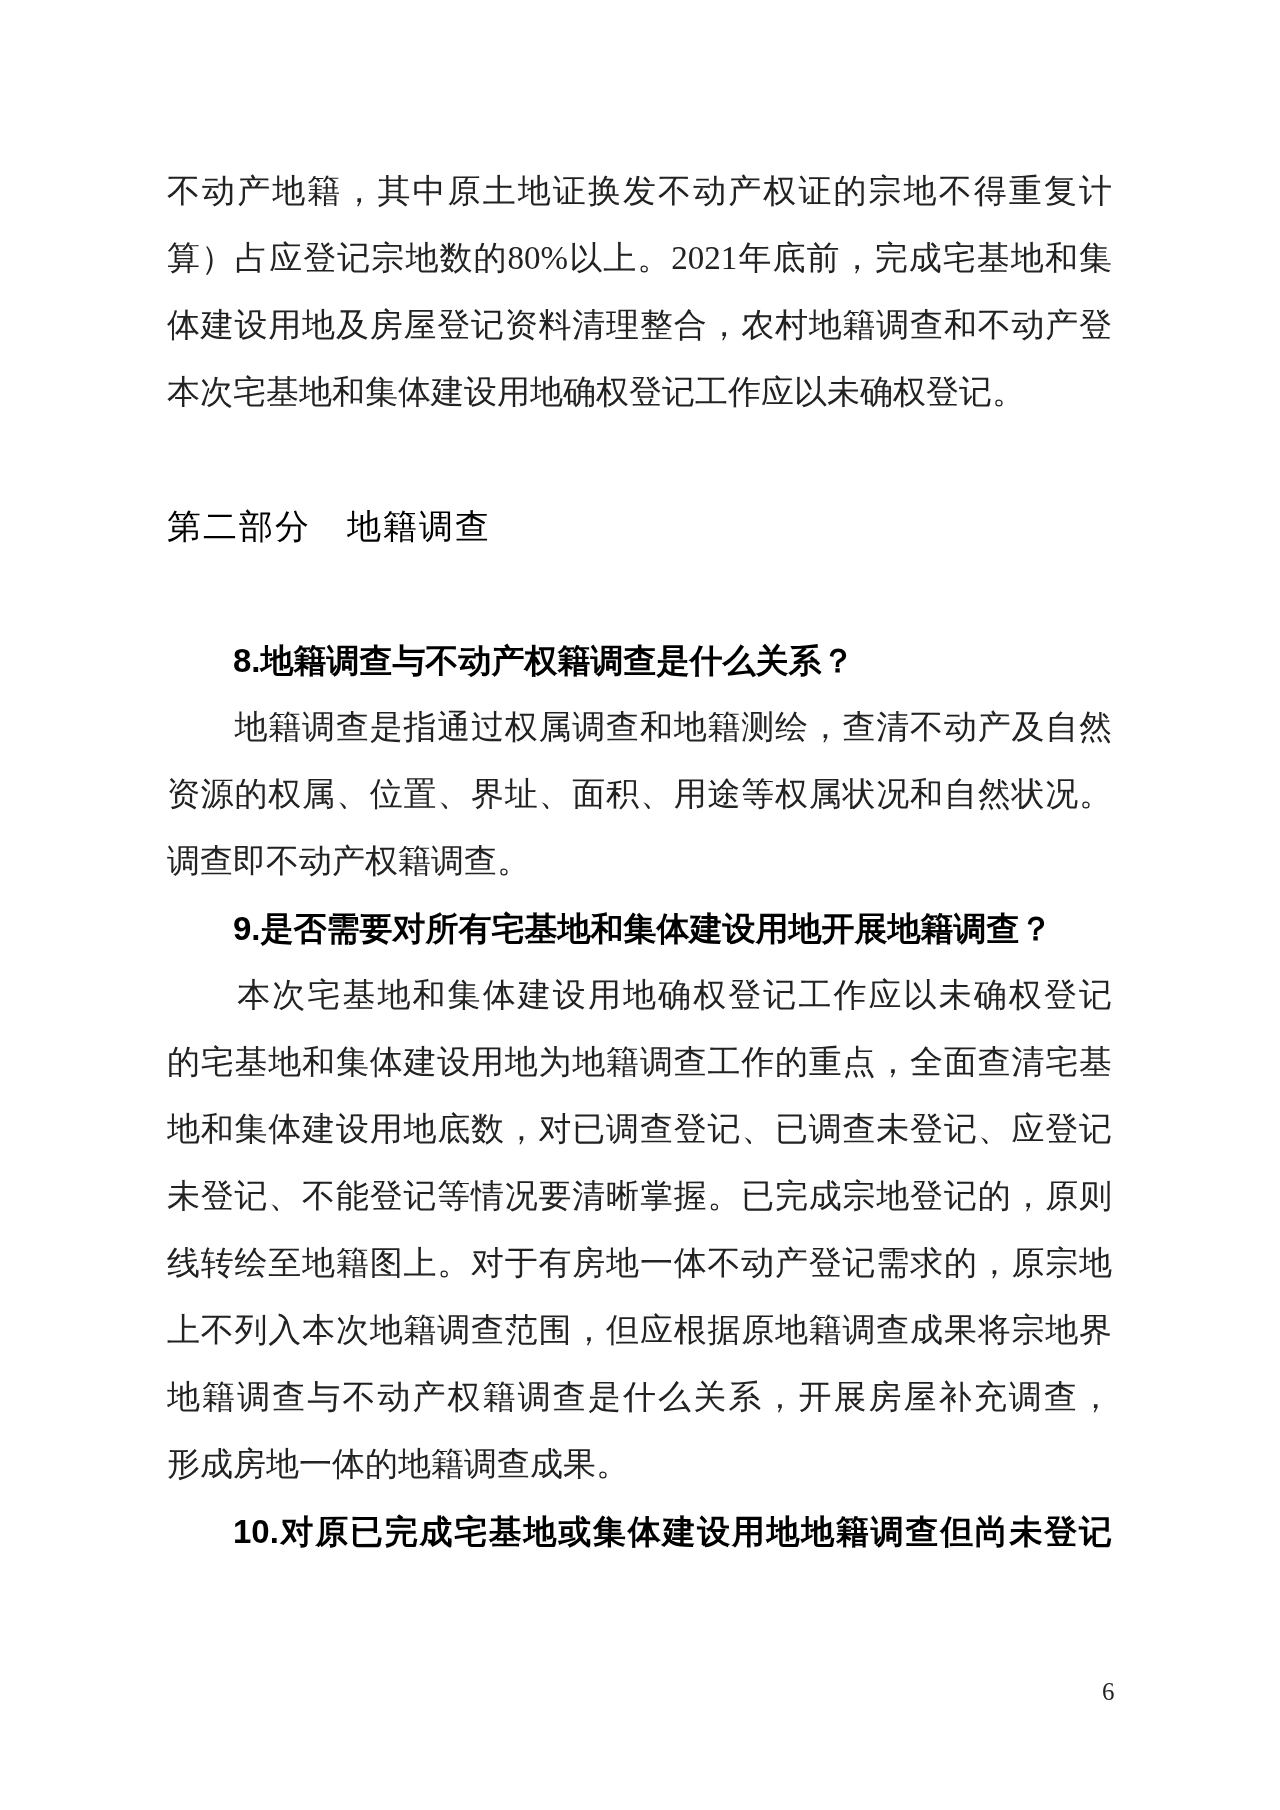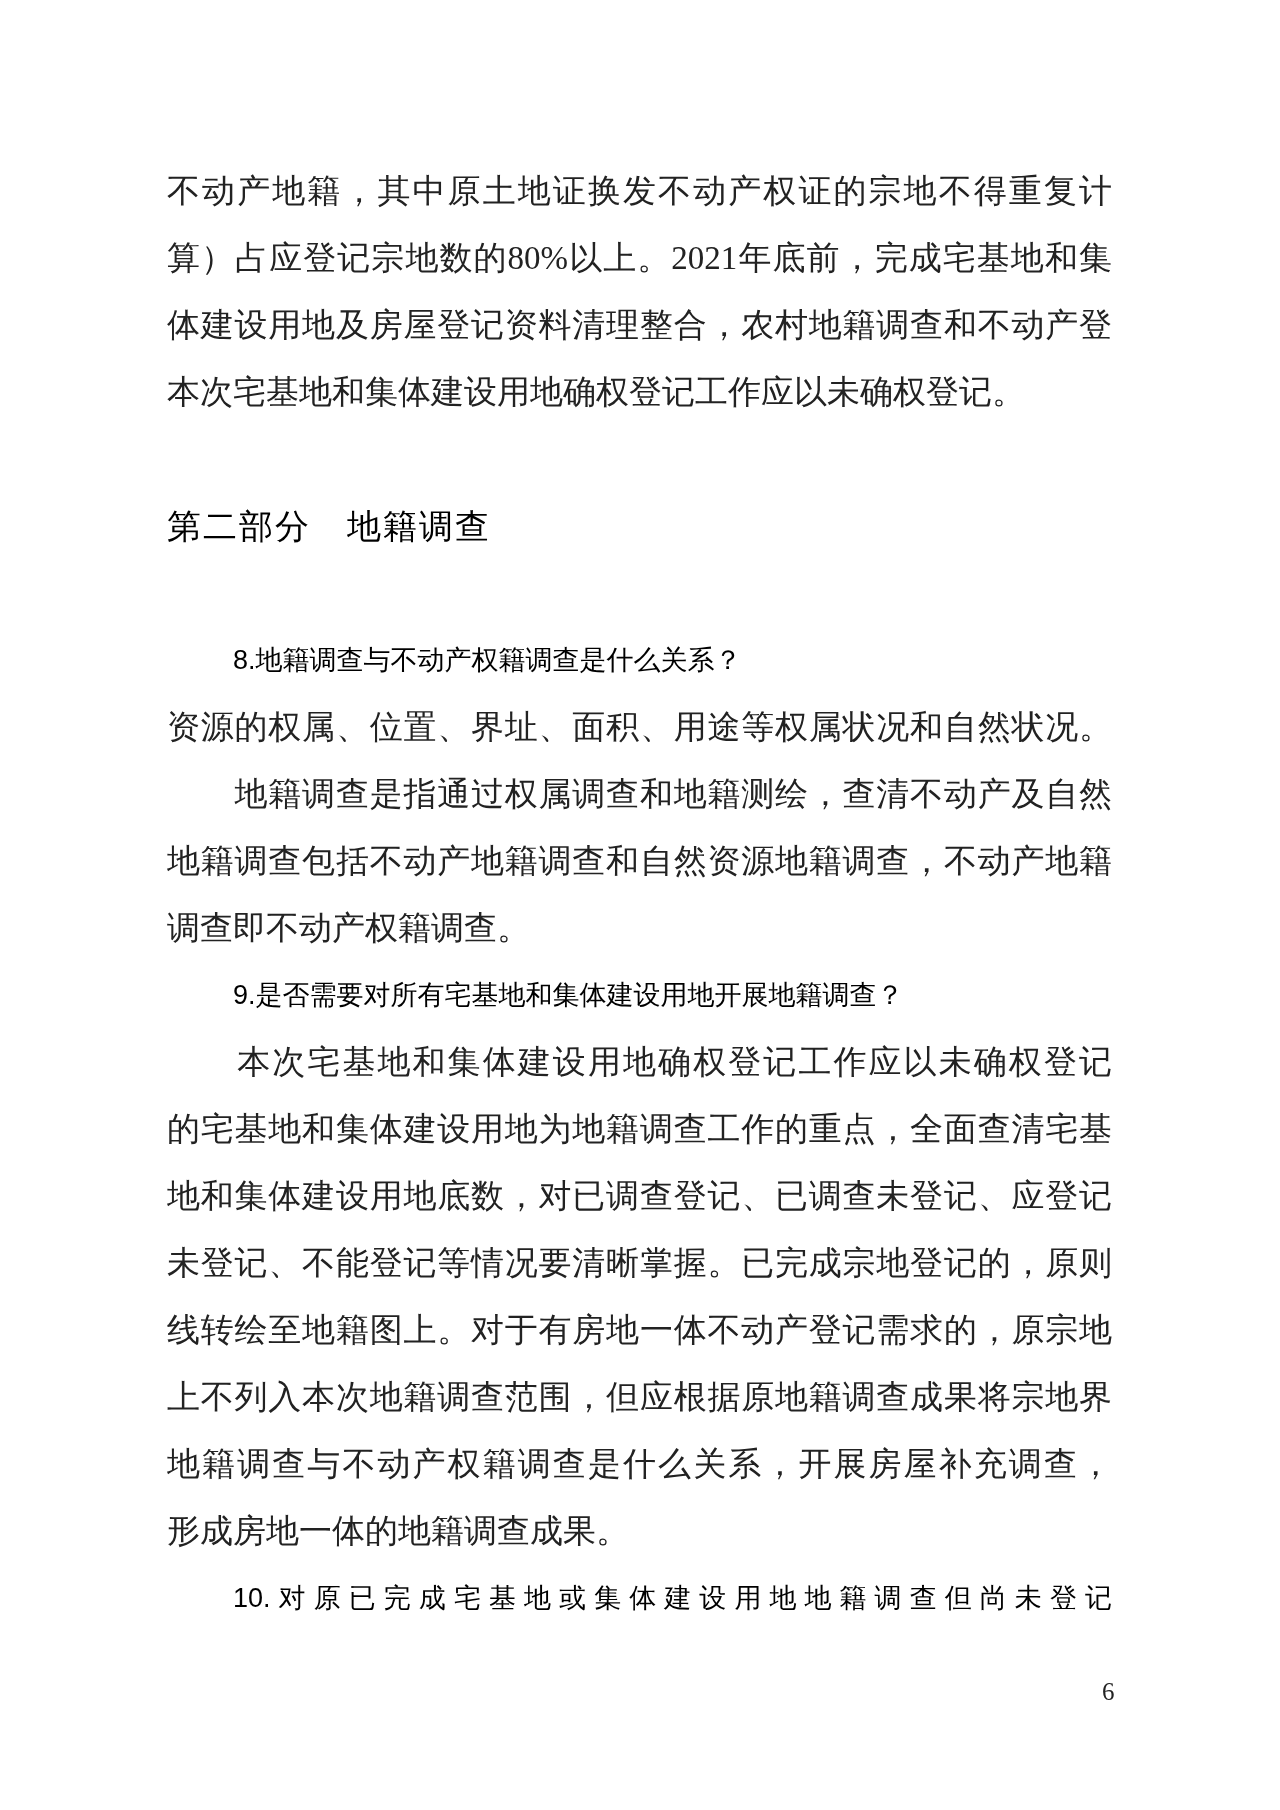--- a/index.html
+++ b/index.html
@@ -36,22 +36,22 @@
     line-height: 67px;
     margin: 67px 0;
     font-size: 34px;
     text-align: left;
     letter-spacing: 2px;
     color: var(--heading-color, #000000);
   }
   .q-heading {
     height: 67px;
     line-height: 67px;
-    font-size: 27px;
-    font-weight: 400;
+    font-size: 33px;
+    font-weight: 700;
     font-family: "Liberation Sans", "DejaVu Sans", sans-serif;
     padding-left: 66px;
     color: var(--heading-color, #000000);
     white-space: nowrap;
   }
   .q-heading.stretch {
     white-space: normal;
     text-align: justify;
     text-align-last: justify;
   }
@@ -76,23 +76,22 @@
         <div class="line">算）占应登记宗地数的80%以上。2021年底前，完成宅基地和集</div>
         <div class="line">体建设用地及房屋登记资料清理整合，农村地籍调查和不动产登</div>
         <div class="line">本次宅基地和集体建设用地确权登记工作应以未确权登记。</div>
       </div>
 
     <div class="section-heading">第二部分　地籍调查</div>
 
     <div class="q-heading">8.地籍调查与不动产权籍调查是什么关系？</div>
 
     <div class="para">
+        <div class="line">　　地籍调查是指通过权属调查和地籍测绘，查清不动产及自然</div>
         <div class="line">资源的权属、位置、界址、面积、用途等权属状况和自然状况。</div>
-        <div class="line">　　地籍调查是指通过权属调查和地籍测绘，查清不动产及自然</div>
-        <div class="line">地籍调查包括不动产地籍调查和自然资源地籍调查，不动产地籍</div>
         <div class="line">调查即不动产权籍调查。</div>
       </div>
 
     <div class="q-heading">9.是否需要对所有宅基地和集体建设用地开展地籍调查？</div>
 
     <div class="para">
         <div class="line">　　本次宅基地和集体建设用地确权登记工作应以未确权登记</div>
         <div class="line">的宅基地和集体建设用地为地籍调查工作的重点，全面查清宅基</div>
         <div class="line">地和集体建设用地底数，对已调查登记、已调查未登记、应登记</div>
         <div class="line">未登记、不能登记等情况要清晰掌握。已完成宗地登记的，原则</div>

